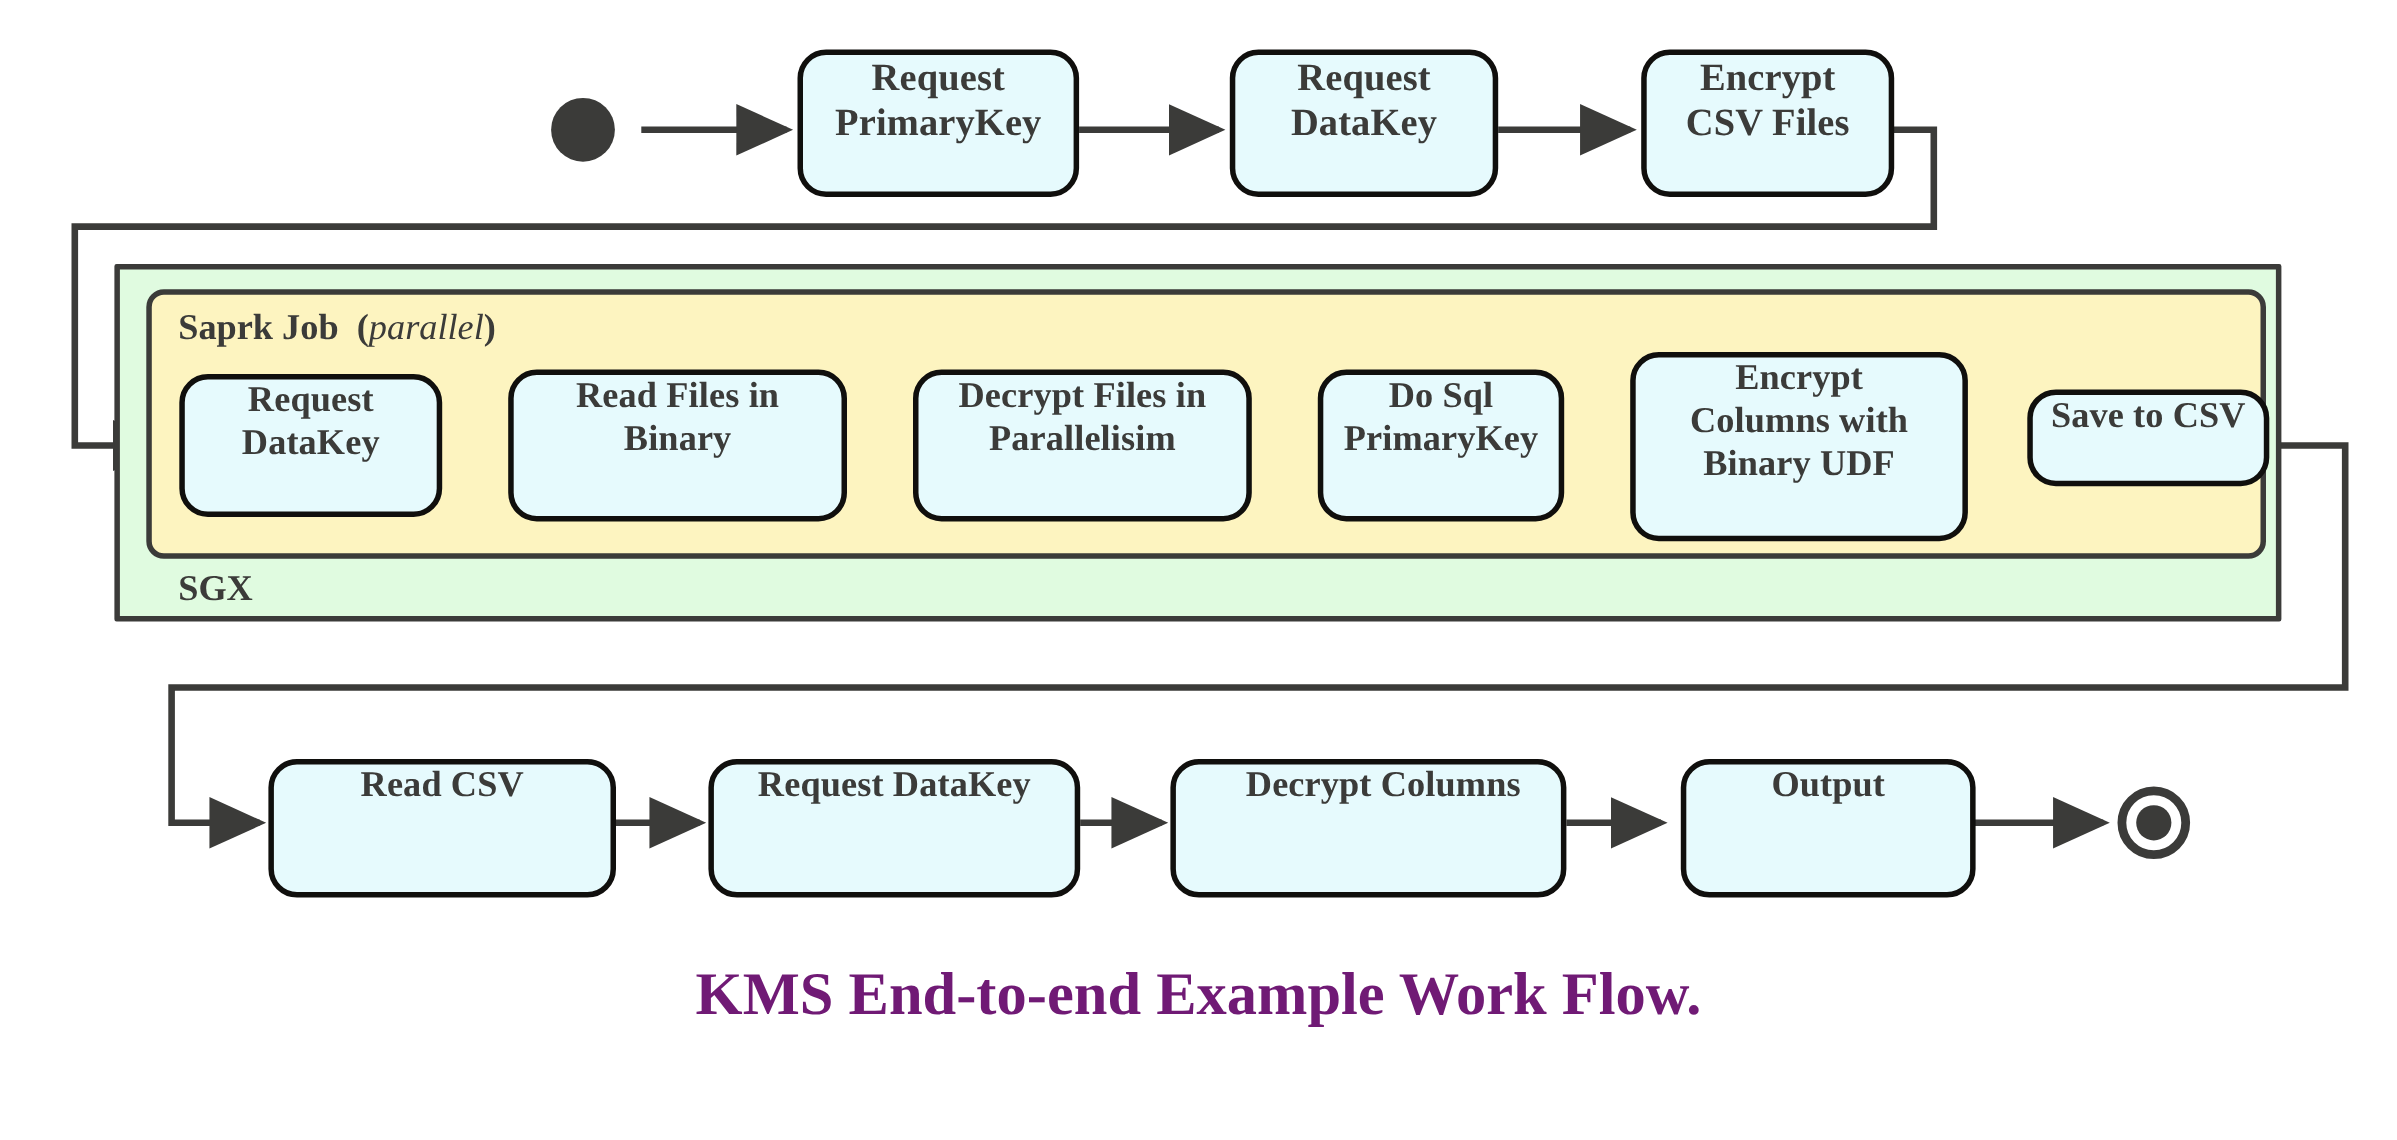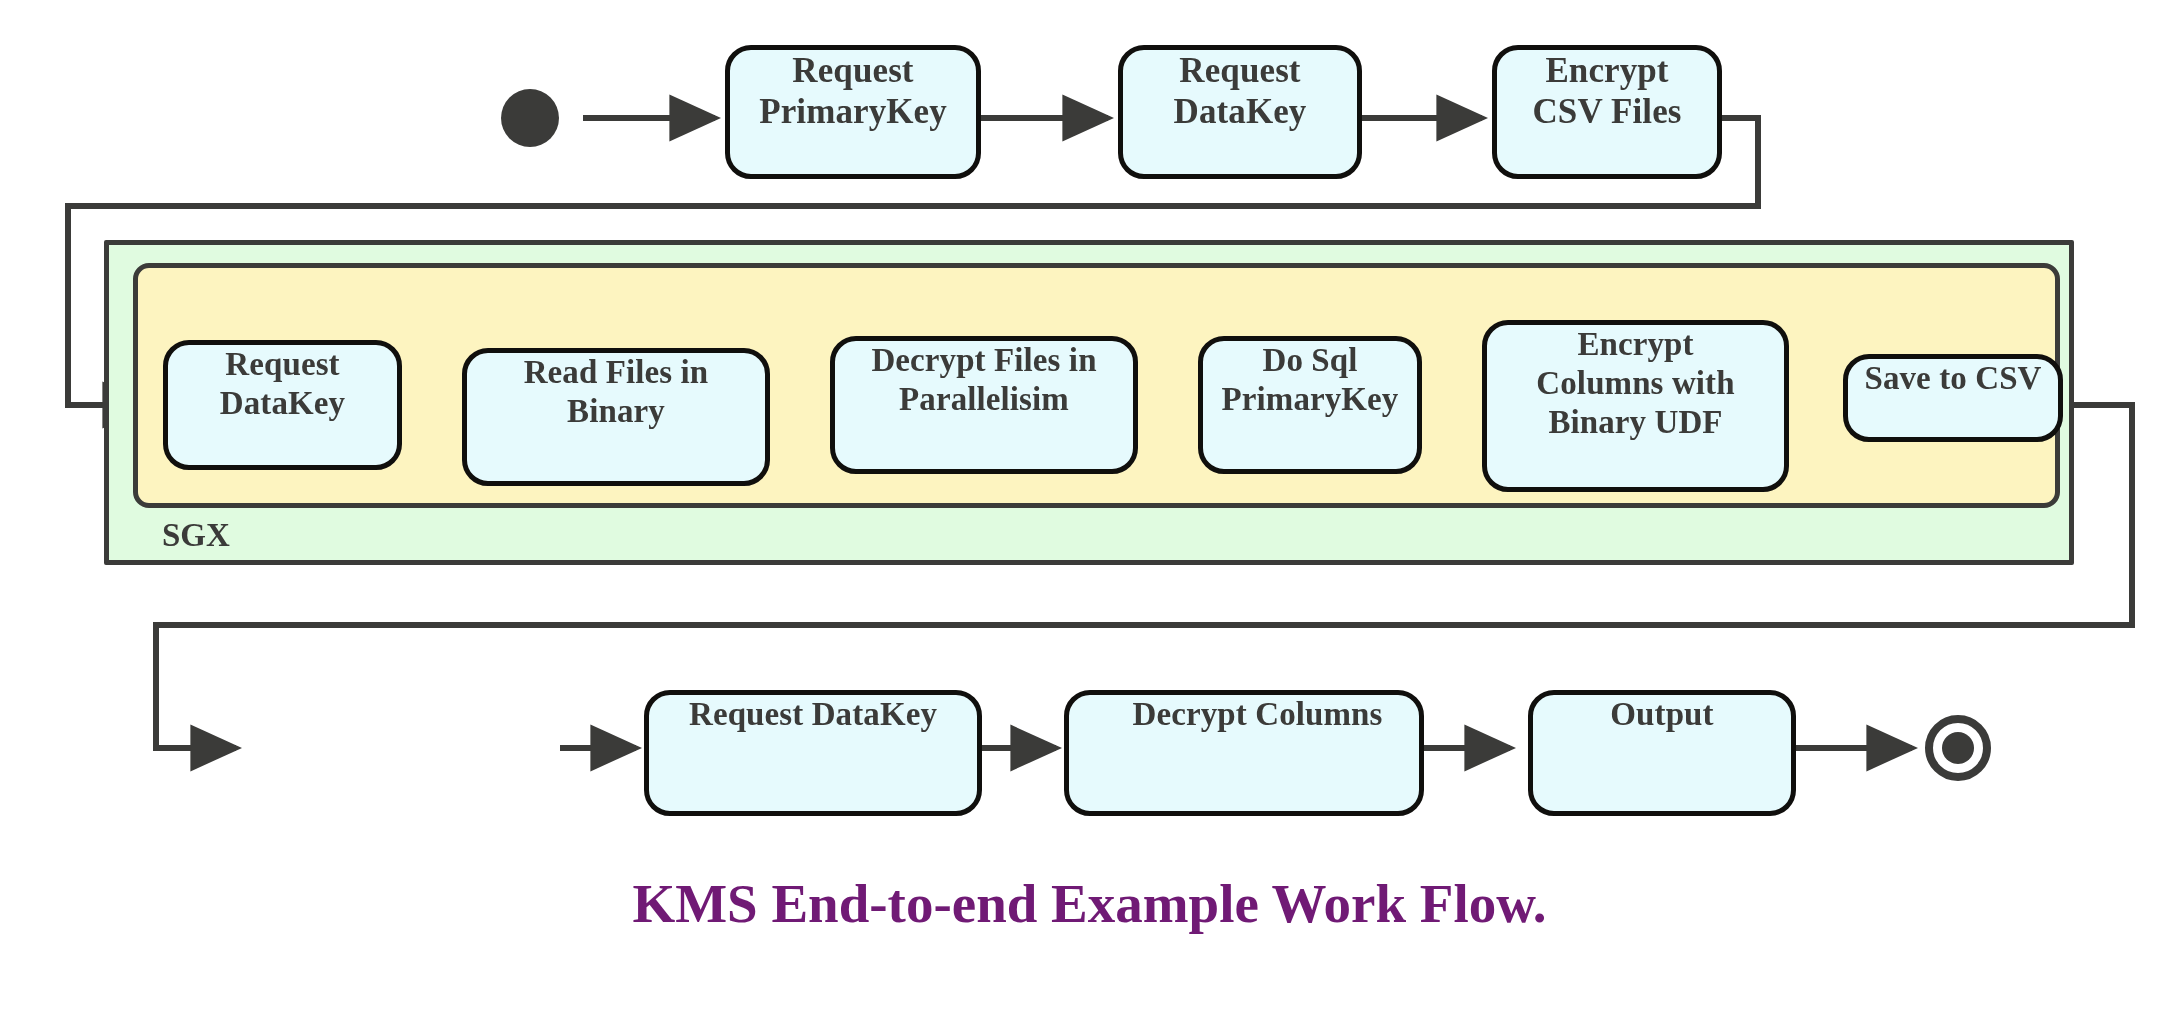--- a/index.html
+++ b/index.html
@@ -152,20 +152,23 @@
       <path d="M 982,748 L 1056,748" marker-end="url(#arw)"></path>
       <path d="M 1424,748 L 1510,748" marker-end="url(#arw)"></path>
       <path d="M 1786,748 L 1912,748" marker-end="url(#arw)"></path>
     </g>
   </svg>
 
   <div class="container" id="sgx-box" style="left:104px; top:240px; width:1970px; height:325px;"></div>
 
   <div class="container" id="spark-box" style="left:133px; top:263px; width:1927px; height:245px;"></div>
 
+  <div class="grp-title" style="left:162px; top:280px;">
+    <span>Saprk Job</span><span>&nbsp;&nbsp;</span><span class="paren">(</span><span class="ital">parallel</span><span class="paren">)</span>
+  </div>
 
   <div class="grp-title" style="left:162px; top:517px;">SGX</div>
 
   <div class="start-node" style="left:501px; top:89px;"></div>
   <div class="end-node" style="left:1925px; top:715px;"></div>
 
   <div class="node r1" style="left:725px; top:45px; width:256px; height:134px;">
     <span class="lbl"><span>Request</span><br><span>PrimaryKey</span></span>
   </div>
 
@@ -174,40 +177,43 @@
   </div>
 
   <div class="node r1" style="left:1492px; top:45px; width:230px; height:134px;">
     <span class="lbl"><span>Encrypt</span><br><span>CSV Files</span></span>
   </div>
 
   <div class="node r2" style="left:163px; top:340px; width:239px; height:130px;">
     <span class="lbl"><span>Request</span><br><span>DataKey</span></span>
   </div>
 
-  <div class="node r2" style="left:462px; top:336px; width:308px; height:138px;margin-top:12px;">
+  <div class="node r2" style="left:462px; top:336px; width:308px; height:138px;">
     <span class="lbl"><span>Read Files in</span><br><span>Binary</span></span>
   </div>
 
   <div class="node r2" style="left:830px; top:336px; width:308px; height:138px;">
     <span class="lbl"><span>Decrypt Files in</span><br><span>Parallelisim</span></span>
   </div>
 
   <div class="node r2" style="left:1198px; top:336px; width:224px; height:138px;">
     <span class="lbl"><span>Do Sql</span><br><span>PrimaryKey</span></span>
   </div>
 
   <div class="node r2" style="left:1482px; top:320px; width:307px; height:172px;">
     <span class="lbl"><span>Encrypt</span><br><span>Columns with</span><br><span>Binary UDF</span></span>
   </div>
 
   <div class="node r2" style="left:1843px; top:354px; width:220px; height:88px;">
     <span class="lbl"><span>Save to CSV</span></span>
   </div>
 
+  <div class="node r3" style="left:244px; top:690px; width:316px; height:126px;">
+    <span class="lbl"><span>Read CSV</span></span>
+  </div>
 
   <div class="node r3" style="left:644px; top:690px; width:338px; height:126px;">
     <span class="lbl"><span>Request DataKey</span></span>
   </div>
 
   <div class="node r3" style="left:1064px; top:690px; width:360px; height:126px;padding-left:27px;">
     <span class="lbl"><span>Decrypt Columns</span></span>
   </div>
 
   <div class="node r3" style="left:1518px; top:690px; width:268px; height:126px;margin-left:10px;">

